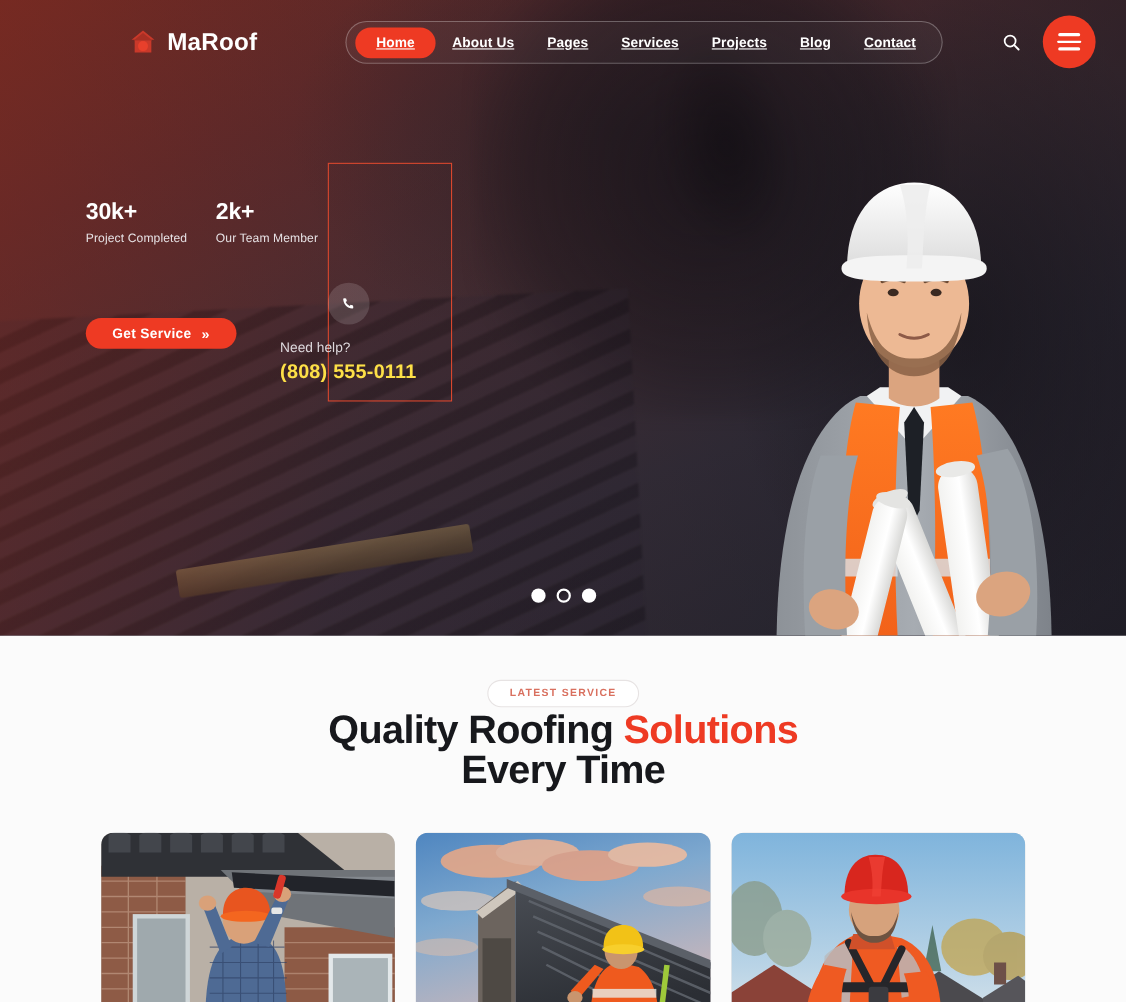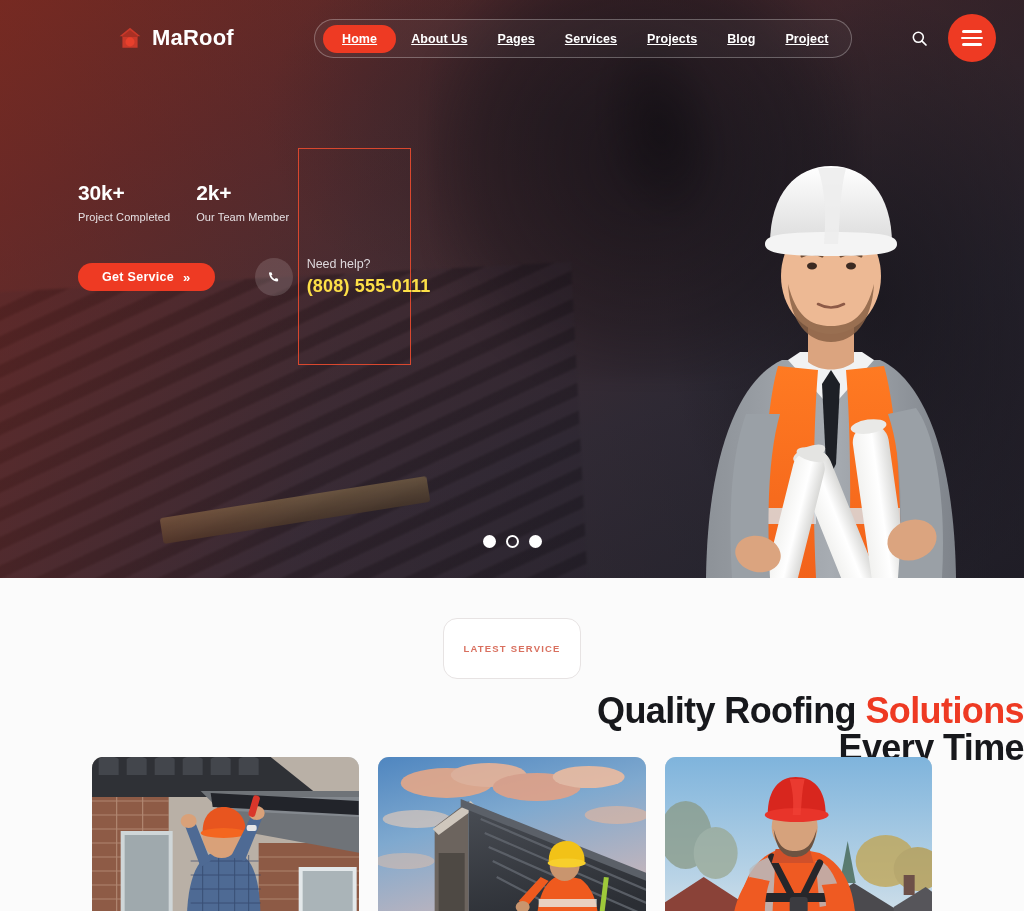--- a/index.html
+++ b/index.html
@@ -133,21 +133,21 @@
   }
 
   .hero-cta { display:flex; align-items:center; margin-top:34px; }
   .btn-primary {
     background:#EE3A23; color:#fff; font-size:12.5px; font-weight:bold;
     border:none; border-radius:22px; padding:0 24px; height:28px;
     display:flex; align-items:center; gap:9px; cursor:pointer;
     letter-spacing:.3px;
   }
   .btn-primary .chev { font-size:13px; }
-  .phone-block { display:flex; align-items:center; gap:14px; margin-left:40px; }
+  .phone-block { display:flex; align-items:center; gap:14px; margin-left:40px;flex-direction:column; }
   .phone-circle {
     width:38px; height:38px; border-radius:50%;
     background:rgba(255,255,255,.14);
     display:flex; align-items:center; justify-content:center;
   }
   .need-help { color:#ded9dd; font-size:12.5px; }
   .phone-num {
     color:#fde047; font-size:18px; font-weight:bold; margin-top:5px;
     letter-spacing:.2px;
   }
@@ -167,25 +167,25 @@
   .dot.ring { background:transparent; border:2px solid #ffffff; }
 
   
   .services {
     position:absolute; top:578px; left:0; width:1024px; height:333px;
     background:#fbfbfb;
   }
   .badge-wrap { display:flex; justify-content:center; margin-top:40px; }
   .badge {
     border:1px solid #e7e3e3; background:#fff; border-radius:14px;
-    padding:24px 19px; color:#d9705f; font-size:9.5px;
+    padding:6px 19px; color:#d9705f; font-size:9.5px;
     font-weight:bold; letter-spacing:1.2px;
   }
   .sec-title {
-    text-align:right; margin-top:13px;
+    text-align:center; margin-top:1px;
     font-size:36px; line-height:37px; font-weight:bold;
     color:#17181c; letter-spacing:-.6px;
   }
   .sec-title .accent { color:#EE3A23; }
 
   .cards {
     position:absolute; top:757px; left:0; width:1024px;
     display:flex; gap:19px; padding:0 92px; z-index:5;
   }
   .card {
@@ -217,21 +217,21 @@
       <span class="brand-name">MaRoof</span>
     </div>
 
     <nav class="nav-pill">
       <div class="nav-item active">Home</div>
       <div class="nav-item">About Us</div>
       <div class="nav-item">Pages</div>
       <div class="nav-item">Services</div>
       <div class="nav-item">Projects</div>
       <div class="nav-item">Blog</div>
-      <div class="nav-item">Project</div>
+      <div class="nav-item">Contact</div>
     </nav>
 
     <div class="header-right">
       <div class="search-btn">
         <svg viewBox="0 0 24 24" width="19" height="19">
           <circle cx="10.5" cy="10.5" r="6.3" fill="none" stroke="#ffffff" stroke-width="2"></circle>
           <line x1="15.2" y1="15.2" x2="20.2" y2="20.2" stroke="#ffffff" stroke-width="2.2" stroke-linecap="round"></line>
         </svg>
       </div>
       <div class="menu-btn">

